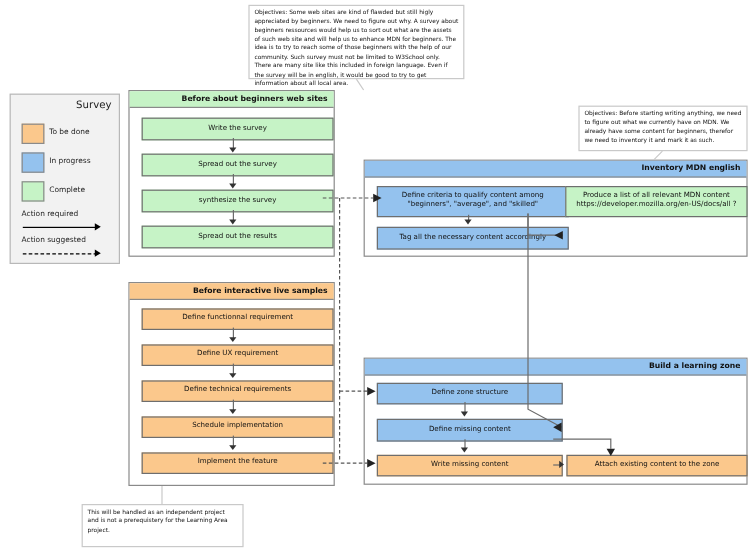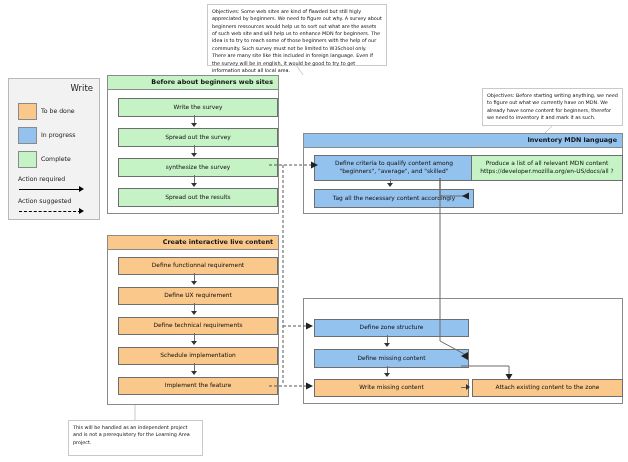--- a/index.html
+++ b/index.html
@@ -90,21 +90,21 @@
   .arr-down{position:absolute;width:0;height:0;
     border-left:3px solid transparent;border-right:3px solid transparent;border-top:4px solid #333;}
   .arr-right{position:absolute;width:0;height:0;
     border-top:3px solid transparent;border-bottom:3px solid transparent;border-left:4px solid #333;}
   svg.overlay{position:absolute;left:0;top:0;width:628px;height:462px;pointer-events:none;}
 </style>
 </head>
 <body>
 
 <div class="abs legend">
-  <div class="legend-title">Write</div>
+  <div class="legend-title">Survey</div>
 
   <div class="legend-swatch sw-todo"></div>
   <div class="legend-label lb-todo">To be done</div>
 
   <div class="legend-swatch sw-prog"></div>
   <div class="legend-label lb-prog">In progress</div>
 
   <div class="legend-swatch sw-done"></div>
   <div class="legend-label lb-done">Complete</div>
 
@@ -133,51 +133,54 @@
   <div class="vline" style="left:86px;top:39px;height:9px;"></div>
   <div class="arr-down" style="left:83px;top:47px;"></div>
   <div class="vline" style="left:86px;top:69px;height:9px;"></div>
   <div class="arr-down" style="left:83px;top:77px;"></div>
   <div class="vline" style="left:86px;top:99px;height:9px;"></div>
   <div class="arr-down" style="left:83px;top:107px;"></div>
 </div>
 
 <div class="abs lane lane-orange lane-samples">
   <div class="lane-head">
-    <div class="lane-title">Create interactive live content</div>
+    <div class="lane-title">Before interactive live samples</div>
   </div>
   <div class="node n-orange" style="left:10px;top:21px;width:152px;height:16px;">Define functionnal requirement</div>
   <div class="node n-orange" style="left:10px;top:51px;width:152px;height:16px;">Define UX requirement</div>
   <div class="node n-orange" style="left:10px;top:81px;width:152px;height:16px;">Define technical requirements</div>
   <div class="node n-orange" style="left:10px;top:111px;width:152px;height:16px;">Schedule implementation</div>
   <div class="node n-orange" style="left:10px;top:141px;width:152px;height:16px;">Implement the feature</div>
 
   <div class="vline" style="left:86px;top:37px;height:9px;"></div>
   <div class="arr-down" style="left:83px;top:45px;"></div>
   <div class="vline" style="left:86px;top:67px;height:9px;"></div>
   <div class="arr-down" style="left:83px;top:75px;"></div>
   <div class="vline" style="left:86px;top:97px;height:9px;"></div>
   <div class="arr-down" style="left:83px;top:105px;"></div>
   <div class="vline" style="left:86px;top:127px;height:9px;"></div>
   <div class="arr-down" style="left:83px;top:135px;"></div>
 </div>
 
 <div class="abs lane lane-blue lane-inventory">
   <div class="lane-head">
-    <div class="lane-title">Inventory MDN language</div>
+    <div class="lane-title">Inventory MDN english</div>
   </div>
   <div class="node n-blue" style="left:10px;top:21px;width:152px;height:24px;">Define criteria to qualify content among "beginners", "average", and "skilled"</div>
   <div class="node n-green" style="left:167px;top:21px;width:144px;height:24px;">Produce a list of all relevant MDN content https://developer.mozilla.org/en-US/docs/all ?</div>
   <div class="node n-blue" style="left:10px;top:55px;width:152px;height:17px;">Tag all the necessary content accordingly</div>
 
   <div class="vline" style="left:86px;top:45px;height:5px;"></div>
   <div class="arr-down" style="left:83px;top:49px;"></div>
 </div>
 
 <div class="abs lane lane-blue lane-zone">
+  <div class="lane-head">
+    <div class="lane-title">Build a learning zone</div>
+  </div>
   <div class="node n-blue" style="left:10px;top:20px;width:147px;height:16px;">Define zone structure</div>
   <div class="node n-blue" style="left:10px;top:50px;width:147px;height:17px;">Define missing content</div>
   <div class="node n-orange" style="left:10px;top:80px;width:147px;height:16px;">Write missing content</div>
   <div class="node n-orange" style="left:168px;top:80px;width:143px;height:16px;">Attach existing content to the zone</div>
 
   <div class="vline" style="left:83px;top:36px;height:9px;"></div>
   <div class="arr-down" style="left:80px;top:44px;"></div>
   <div class="vline" style="left:83px;top:67px;height:8px;"></div>
   <div class="arr-down" style="left:80px;top:74px;"></div>
   <div class="hline" style="left:157px;top:88px;width:6px;"></div>

